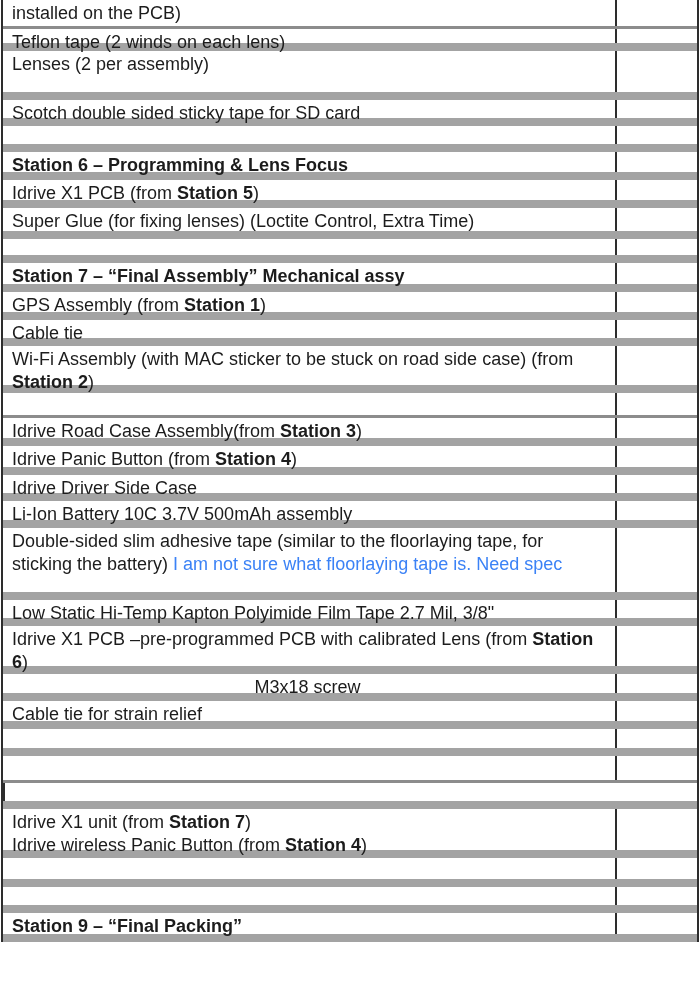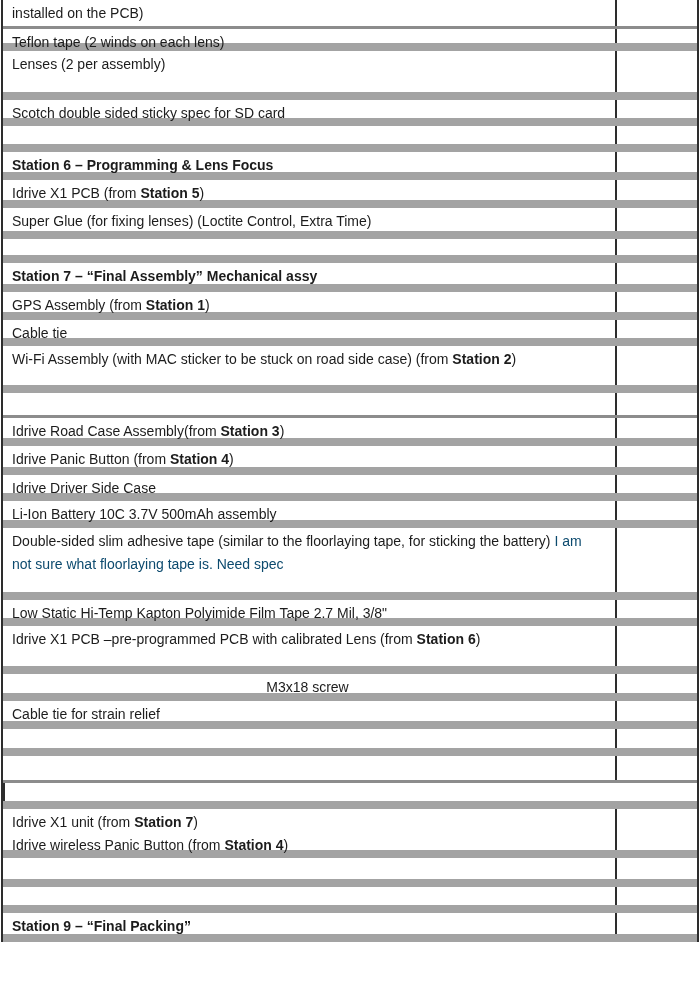--- a/index.html
+++ b/index.html
@@ -4,45 +4,45 @@
 <style>
   html,body{margin:0;padding:0;background:#ffffff;}
   body{width:700px;height:999px;overflow:hidden;}
   .page{position:relative;width:700px;height:999px;background:#ffffff;
         font-family:"Liberation Sans",sans-serif;color:#1c1c1c;}
   .bom-table{position:absolute;left:1px;top:0;width:694px;
              border-left:2px solid #2d2d2d;border-right:2px solid #2d2d2d;}
   .row{display:flex;box-sizing:border-box;border-bottom:8px solid #a3a3a3;}
   .row.thick{border-bottom:3px solid #8c8c8c;}
   .row.last{border-bottom:3px solid #1f1f1f;}
-  .cell-item{flex:1;padding:2px 12px 0 9px;font-size:14px;line-height:22.5px;
+  .cell-item{flex:1;padding:2px 12px 0 9px;font-size:18px;line-height:22.5px;
              white-space:pre-wrap;overflow:visible;}
   .cell-qty{width:82px;box-sizing:border-box;border-left:2px solid #2d2d2d;}
   .seg-b{font-weight:bold;}
-  .seg-r{color:#0c4a6e;}
+  .seg-r{color:#3b82f6;}
 </style>
 </head>
 <body>
 
 <div class="page">
   <div class="bom-table" id="bom-table">
       <div class="row thick" style="height: 29px;">
         <div class="cell-item"><span class="">installed on the PCB)</span></div>
         <div class="cell-qty"></div>
       </div>
       <div class="row" style="height: 22px;">
         <div class="cell-item"><span class="">Teflon tape (2 winds on each lens)</span></div>
         <div class="cell-qty"></div>
       </div>
       <div class="row" style="height: 49px;">
         <div class="cell-item"><span class="">Lenses (2 per assembly)</span></div>
         <div class="cell-qty"></div>
       </div>
       <div class="row" style="height: 26px;">
-        <div class="cell-item"><span class="">Scotch double sided sticky spec for SD card</span></div>
+        <div class="cell-item"><span class="">Scotch double sided sticky tape for SD card</span></div>
         <div class="cell-qty"></div>
       </div>
       <div class="row" style="height: 26px;">
         <div class="cell-item"></div>
         <div class="cell-qty"></div>
       </div>
       <div class="row" style="height: 28px;">
         <div class="cell-item"><span class="seg-b ">Station 6 – Programming &amp; Lens Focus</span></div>
         <div class="cell-qty"></div>
       </div>

